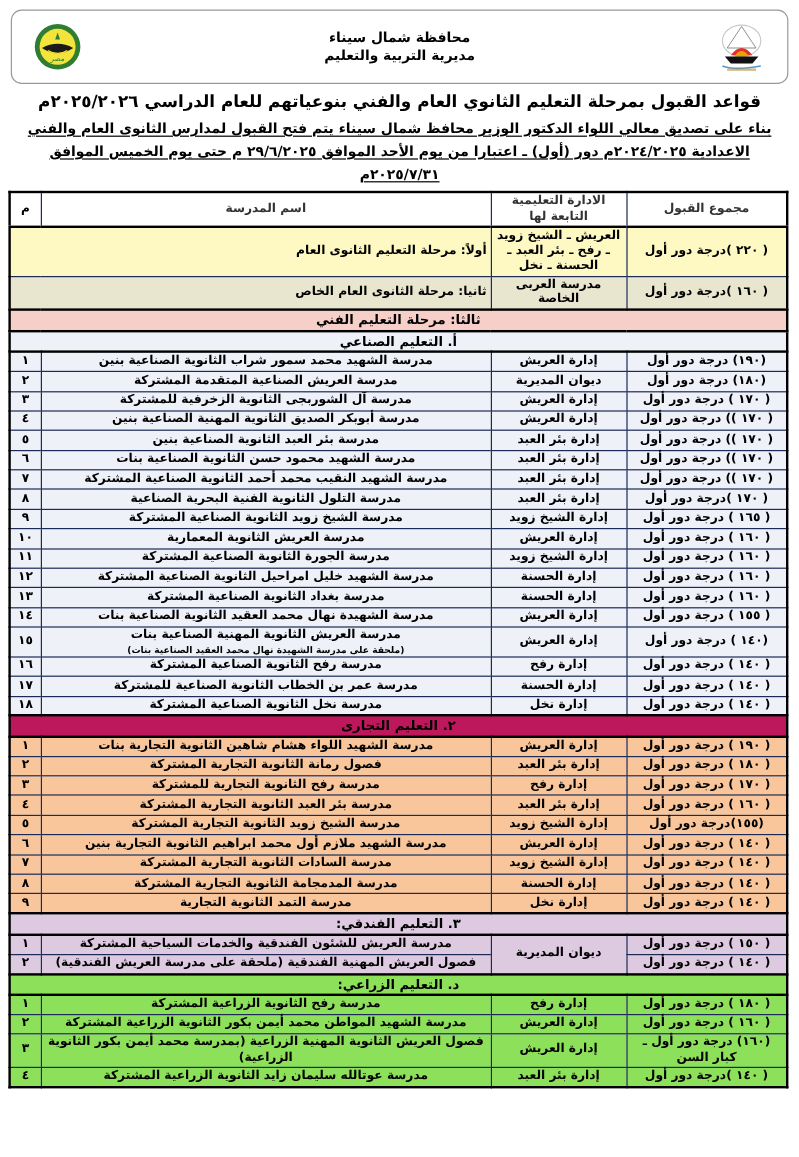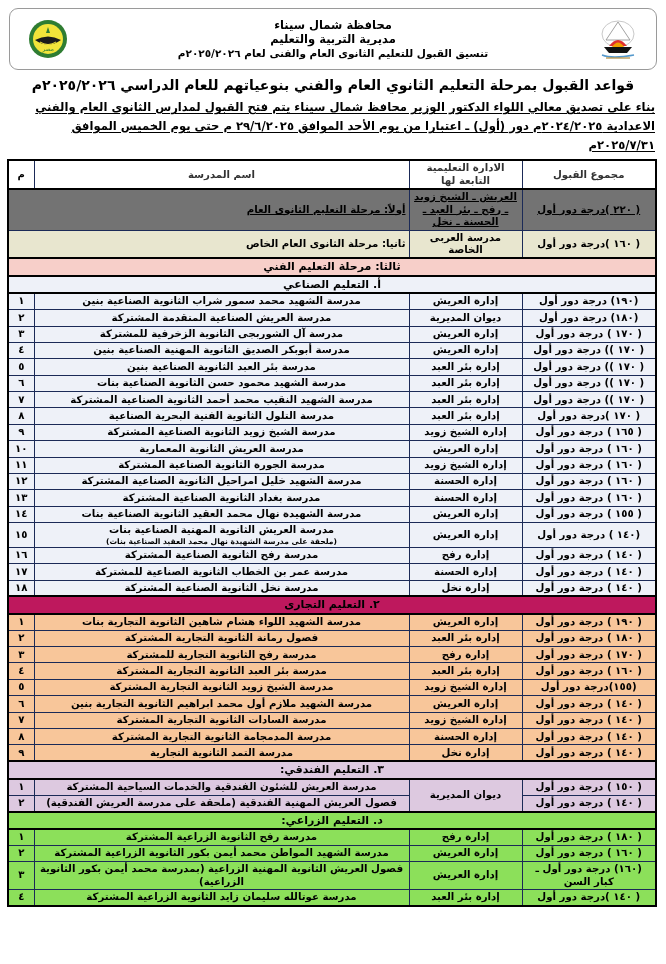--- a/index.html
+++ b/index.html
@@ -65,21 +65,21 @@
   }
   .intro .para {
     font-size: 11.6px;
     font-weight: bold;
     line-height: 1.62;
     text-align: center;
     text-decoration: underline;
     text-underline-offset: 2px;
     padding: 0 2px;
   }
-  .intro .para span { display: block; text-align: right; }
+  .intro .para span { display: block; }
 
   
   table.main {
     width: 100%;
     border-collapse: collapse;
     margin-top: 5px;
     table-layout: fixed;
     border: 2.5px solid #000;
   }
   table.main td, table.main th {
@@ -118,21 +118,21 @@
     text-align: right;
     padding-right: 6px;
     font-size: 11px;
   }
   td.stage-admin {
     text-align: center;
     font-size: 8.4px;
     font-weight: bold;
   }
 
-  tr.stage-general td { background: #737373; height: 20px; text-decoration: underline; }
+  tr.stage-general td { background: #fef9c3; height: 20px; }
   tr.stage-private td { background: #e8e6cf; height: 20px; }
 
   tr.section-banner td {
     text-align: center;
     font-size: 11px;
     height: 17px;
     font-weight: bold;
     border-right: 2.5px solid #000;
     border-left: 2.5px solid #000;
   }
@@ -174,21 +174,20 @@
         <path d="M16 31 q6 -9 12 0 z" fill="#f0a000"></path>
         <path d="M8 31 h28 l-5 6 h-18 z" fill="#111111"></path>
         <path d="M6 39 q10 4 32 0" fill="none" stroke="#5599cc" stroke-width="1.4"></path>
         <rect x="10" y="41" width="24" height="2" fill="#b08a3c" opacity="0.6"></rect>
       </svg>
     </div>
 
     <div class="header-titles">
       <div class="h-line1">محافظة شمال سيناء</div>
       <div class="h-line2">مديرية التربية والتعليم</div>
-      <div class="h-line3">تنسيق القبول للتعليم الثانوى العام والفنى لعام ٢٠٢٥/٢٠٢٦م</div>
     </div>
 
     <div class="logo-box logo-right">
       <svg width="42" height="42" viewBox="0 0 42 42" aria-hidden="true">
         <circle cx="21" cy="21" r="19" fill="#2f7d32"></circle>
         <circle cx="21" cy="21" r="15" fill="#f2e43a"></circle>
         <path d="M21 9 l2 6 h-4 z" fill="#2f7d32"></path>
         <path d="M8 22 q13 -7 26 0 q-13 9 -26 0 z" fill="#1a1a1a"></path>
         <path d="M13 24 q8 5 16 0" fill="none" stroke="#f2e43a" stroke-width="1"></path>
         <text x="21" y="33" font-size="6" text-anchor="middle" fill="#2f7d32">مصر</text>

